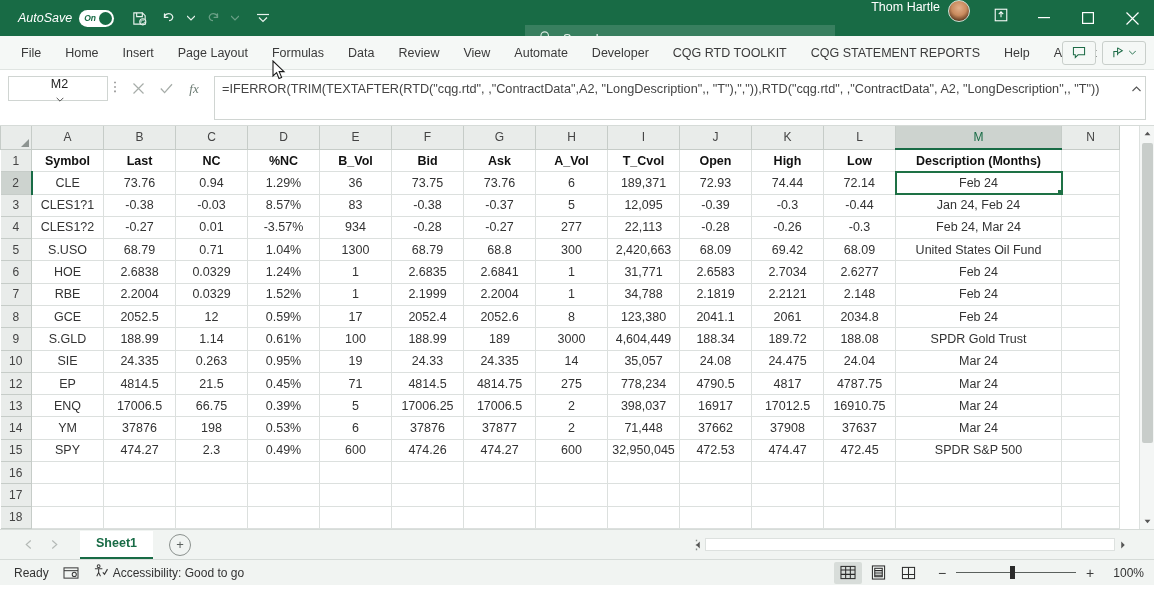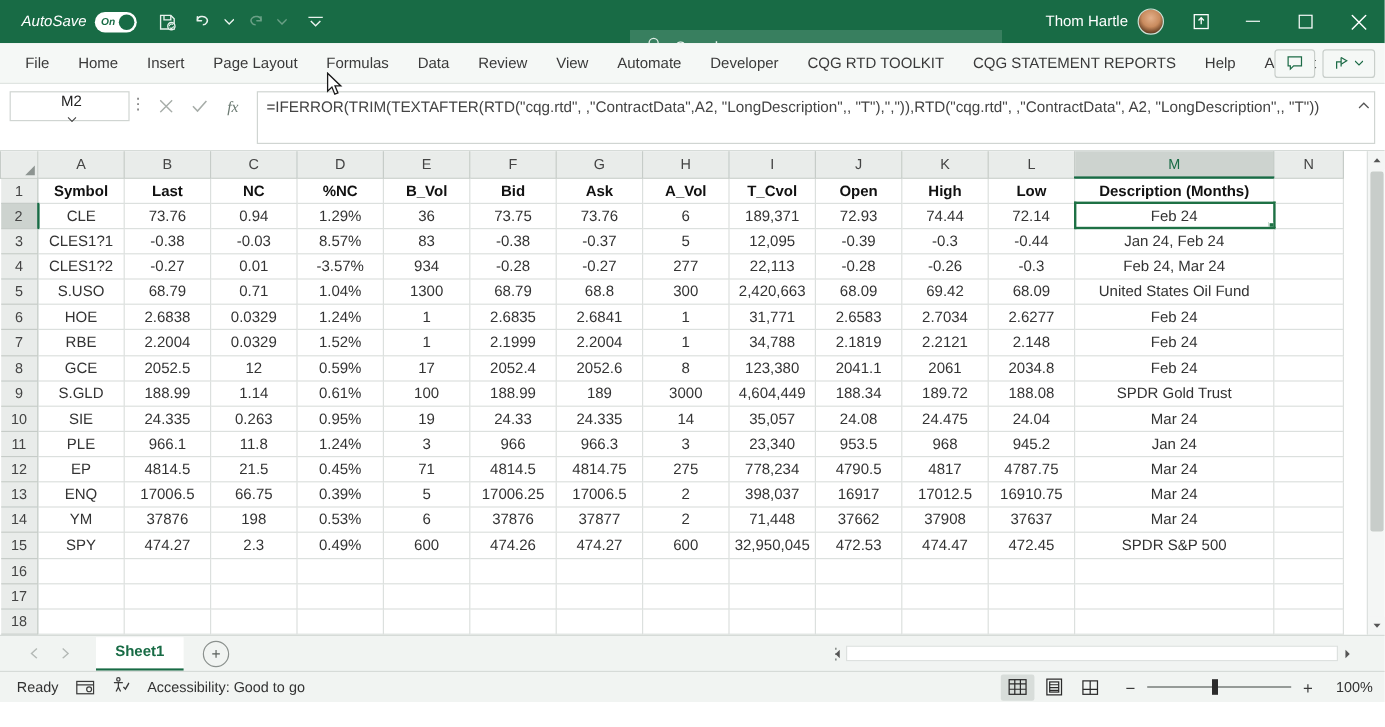--- a/index.html
+++ b/index.html
@@ -50,21 +50,21 @@
   .searchbox {
     position: absolute; left: 525px; top: 4px;
     width: 310px; height: 27px;
     background: rgba(255,255,255,0.14);
     display: flex; align-items: center; gap: 10px;
     padding-left: 14px;
     font-size: 12.5px; color: #eaf4ef; margin-top: 21px;
   }
   .right-tb {
     position: absolute; right: 0; top: 0; height: 36px;
-    display: flex; align-items: center;
+    display: flex; align-items: flex-start;
   }
   .user-name { font-size: 12.5px; color: #fff; margin-right: 8px; }
   .avatar {
     width: 22px; height: 22px; border-radius: 50%;
     background: radial-gradient(circle at 50% 35%, #e3b08a 0%, #c98b5e 45%, #6b4226 75%, #3a2615 100%);
     border: 1.5px solid #cfe0d6;
   }
   .winbtn {
     width: 44px; height: 36px; display: flex;
     align-items: center; justify-content: center; color: #fff;
@@ -216,21 +216,21 @@
 
   
   .statusbar {
     height: 26px; background: #F1F4F2;
     border-top: 1px solid #D6DBD8;
     display: flex; align-items: center;
     font-size: 12px; color: #333;
     position: relative;
   }
   .sb-ready { margin-left: 14px; }
-  .sb-item { margin-left: 14px; display: flex; align-items: center; gap: 15px; }
+  .sb-item { margin-left: 14px; display: flex; align-items: center; gap: 5px; }
   .sb-right { position: absolute; right: 10px; display: flex; align-items: center; gap: 2px; }
   .view-btn {
     width: 28px; height: 22px; display: flex; align-items: center;
     justify-content: center; color: #3b3b3b; border-radius: 2px;
   }
   .view-btn.active { background: #D8DDDA; }
   .zoom-ctl { display: flex; align-items: center; gap: 8px; margin-left: 12px; }
   .zoom-minus, .zoom-plus { font-size: 14px; color: #3b3b3b; width: 12px; text-align:center;}
   .zoom-track { width: 120px; height: 1.5px; background: #5a605d; position: relative; }
   .zoom-thumb {
@@ -607,37 +607,20 @@
           <td class="cell">24.335</td>
           <td class="cell">14</td>
           <td class="cell">35,057</td>
           <td class="cell">24.08</td>
           <td class="cell">24.475</td>
           <td class="cell">24.04</td>
           <td class="cell">Mar 24</td>
           <td class="cell"></td>
         </tr>
         <tr>
-          <td class="rowhdr">11</td>
-          <td class="cell">PLE</td>
-          <td class="cell">966.1</td>
-          <td class="cell">11.8</td>
-          <td class="cell">1.24%</td>
-          <td class="cell">3</td>
-          <td class="cell">966</td>
-          <td class="cell">966.3</td>
-          <td class="cell">3</td>
-          <td class="cell">23,340</td>
-          <td class="cell">953.5</td>
-          <td class="cell">968</td>
-          <td class="cell">945.2</td>
-          <td class="cell">Jan 24</td>
-          <td class="cell"></td>
-        </tr>
-        <tr>
           <td class="rowhdr">12</td>
           <td class="cell">EP</td>
           <td class="cell">4814.5</td>
           <td class="cell">21.5</td>
           <td class="cell">0.45%</td>
           <td class="cell">71</td>
           <td class="cell">4814.5</td>
           <td class="cell">4814.75</td>
           <td class="cell">275</td>
           <td class="cell">778,234</td>

